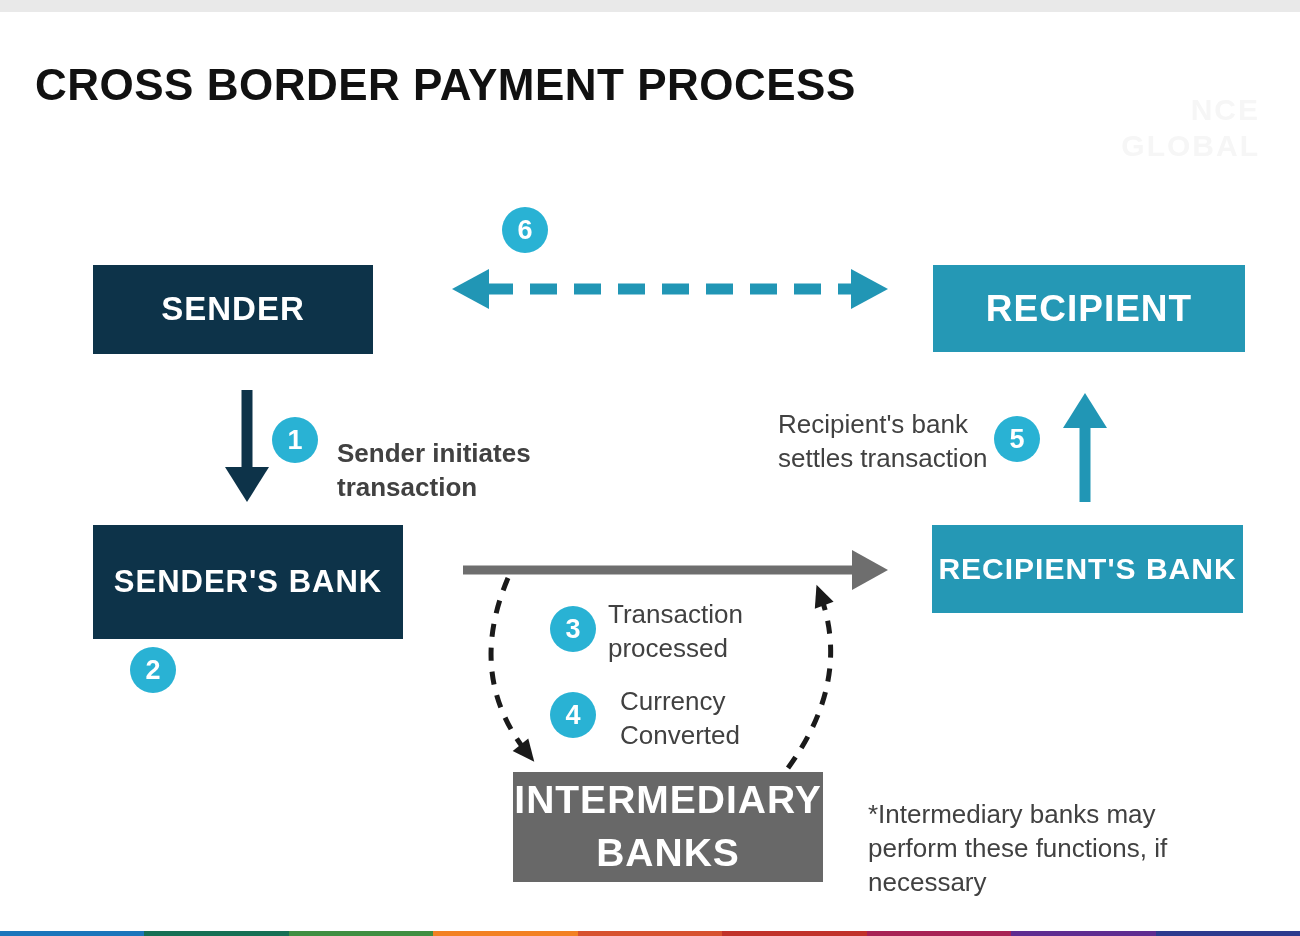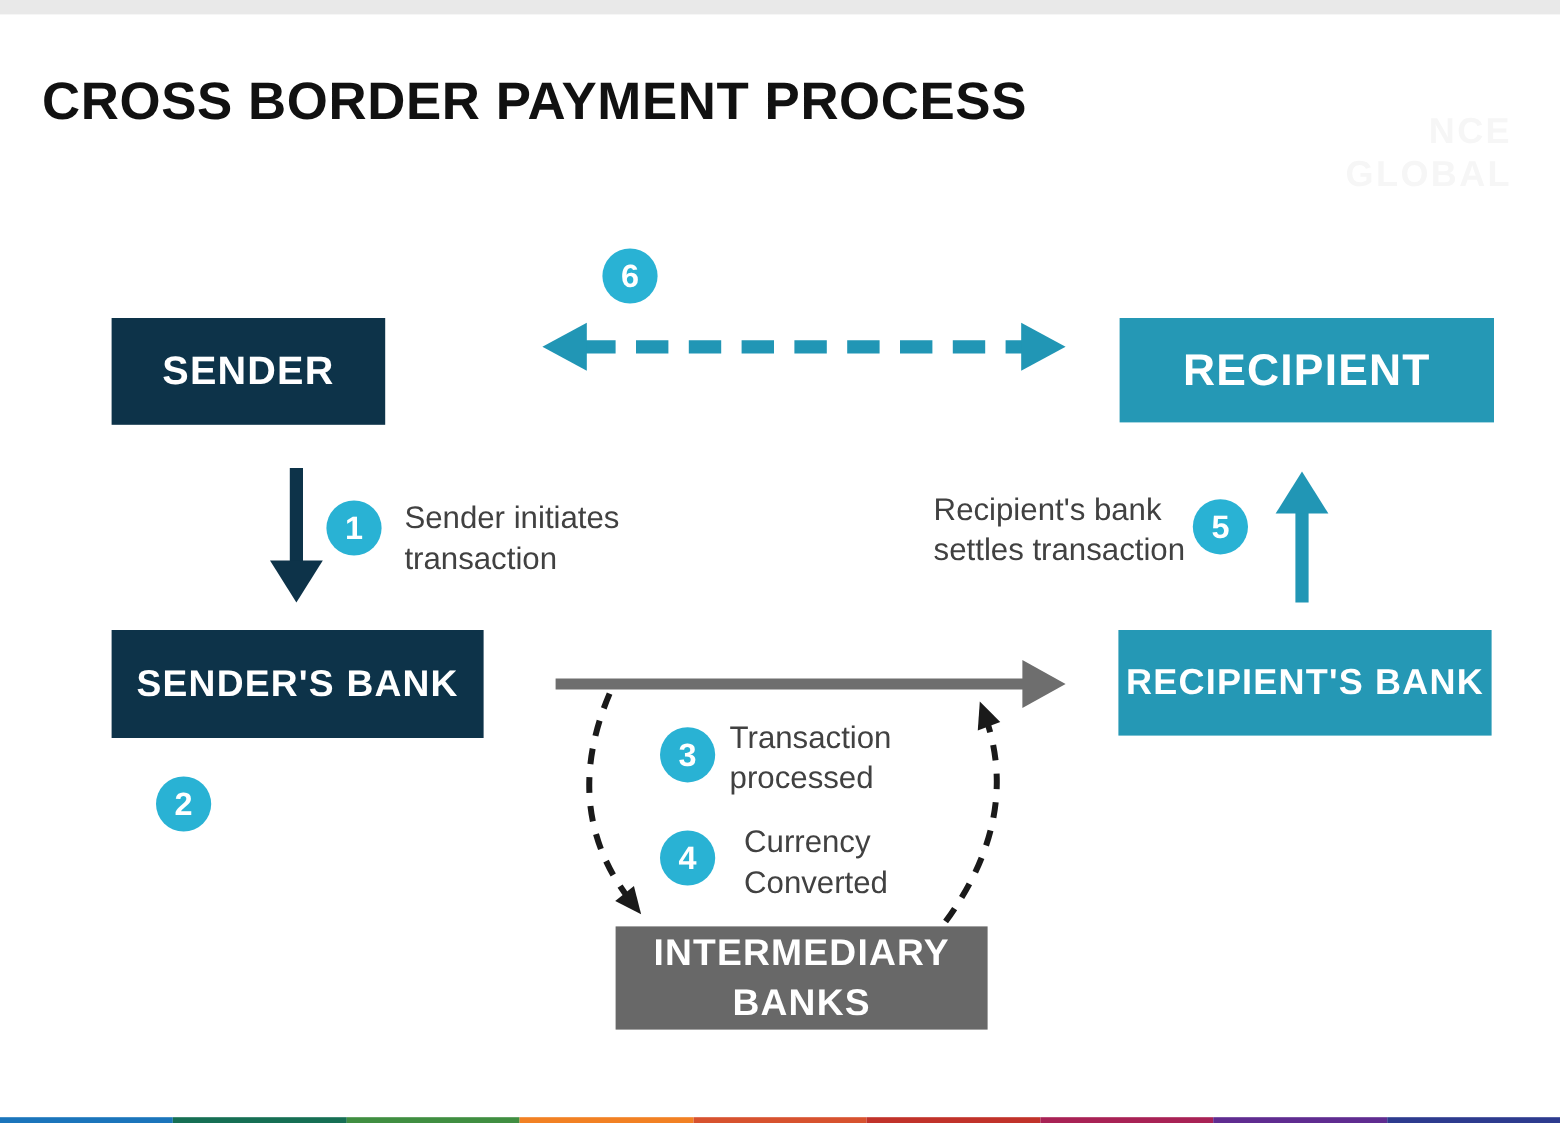--- a/index.html
+++ b/index.html
@@ -16,25 +16,25 @@
     font-size:30px;text-align:right;line-height:1.2;letter-spacing:2px;
   }
   .node{
     position:absolute;display:flex;align-items:center;justify-content:center;
     color:#fff;font-weight:700;letter-spacing:1px;text-align:center;
     white-space:pre-line;line-height:1.35;
   }
   .navy{background:var(--navy,#0d3349);}
   .tealbox{background:var(--teal-box,#2598b5);}
   .graybox{background:var(--gray-box,#686868);}
-  .n-sender{left:93px;top:253px;width:228px;height:89px;font-size:33px;}
+  .n-sender{left:93px;top:253px;width:280px;height:89px;font-size:33px;}
   .n-recipient{left:933px;top:253px;width:312px;height:87px;font-size:37px;}
-  .n-senders-bank{left:93px;top:513px;width:310px;height:90px;font-size:31px;}
+  .n-senders-bank{left:93px;top:513px;width:310px;height:114px;font-size:31px;}
   .n-recipients-bank{left:932px;top:513px;width:311px;height:88px;font-size:30px;}
-  .n-intermediary{left:513px;top:760px;width:310px;height:86px;font-size:31px;}
+  .n-intermediary{left:513px;top:760px;width:310px;height:110px;font-size:39px;}
   .step-circle{
     position:absolute;width:46px;height:46px;border-radius:50%;
     background:var(--teal-circle,#29b2d4);color:#fff;font-weight:800;
     font-size:27px;display:flex;align-items:center;justify-content:center;
   }
   .step-label{
     position:absolute;color:var(--text,#414141);font-size:26px;line-height:34px;
     white-space:pre-line;
   }
   .footnote{
@@ -114,37 +114,40 @@
     <span class="box-label">RECIPIENT'S BANK</span>
   </div>
   <div class="node graybox n-intermediary">
     <span class="box-label">INTERMEDIARY
 BANKS</span>
   </div>
 
   <div class="step-circle" style="left:502px;top:195px;">6</div>
 
   <div class="step-circle" style="left:272px;top:405px;">1</div>
-  <div class="step-label" style="left:337px;top:402px;">Sender initiates
+  <div class="step-label" style="left:337px;top:424px;font-weight:bold;">Sender initiates
 transaction</div>
 
   <div class="step-circle" style="left:130px;top:635px;">2</div>
 
   <div class="step-circle" style="left:550px;top:594px;">3</div>
   <div class="step-label" style="left:608px;top:585px;">Transaction
 processed</div>
 
   <div class="step-circle" style="left:550px;top:680px;">4</div>
   <div class="step-label" style="left:620px;top:672px;">Currency
 Converted</div>
 
   <div class="step-circle" style="left:994px;top:404px;">5</div>
   <div class="step-label" style="left:778px;top:395px;">Recipient's bank
 settles transaction</div>
 
+  <div class="footnote">*Intermediary banks may
+perform these functions, if
+necessary</div>
 
   <div class="stripe">
       <div class="stripe-seg" style="background: rgb(27, 117, 187);"></div>
       <div class="stripe-seg" style="background: rgb(22, 111, 84);"></div>
       <div class="stripe-seg" style="background: rgb(64, 142, 65);"></div>
       <div class="stripe-seg" style="background: rgb(242, 129, 35);"></div>
       <div class="stripe-seg" style="background: rgb(215, 82, 47);"></div>
       <div class="stripe-seg" style="background: rgb(193, 50, 42);"></div>
       <div class="stripe-seg" style="background: rgb(168, 34, 85);"></div>
       <div class="stripe-seg" style="background: rgb(95, 44, 144);"></div>

